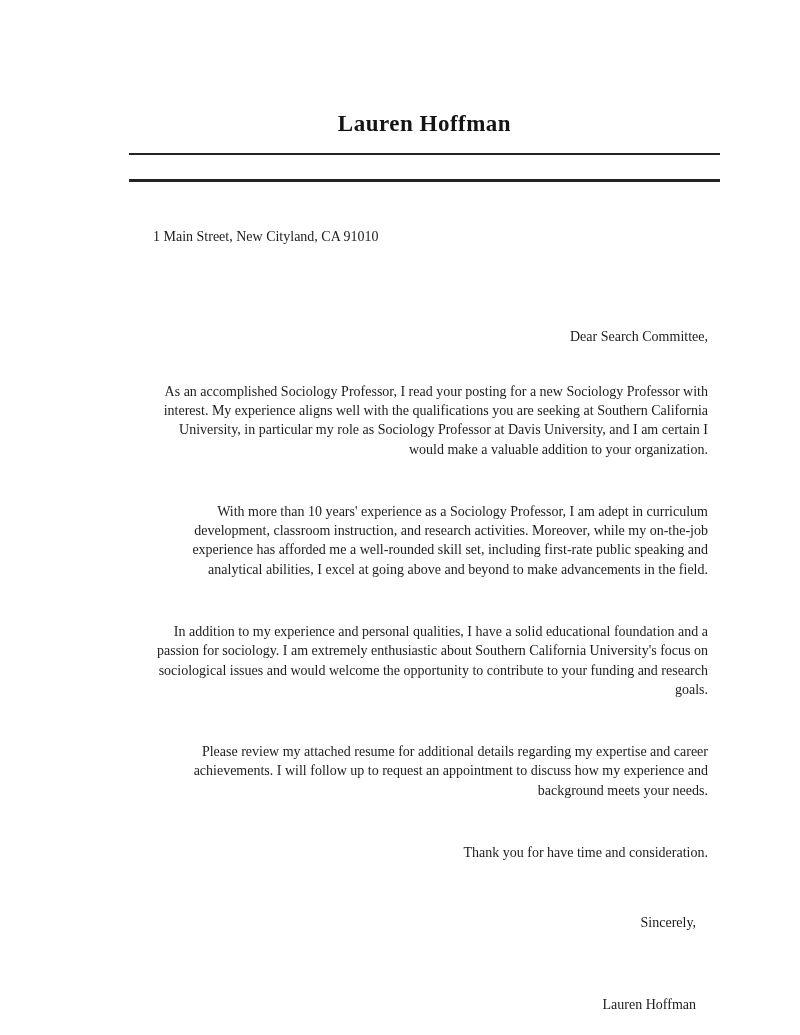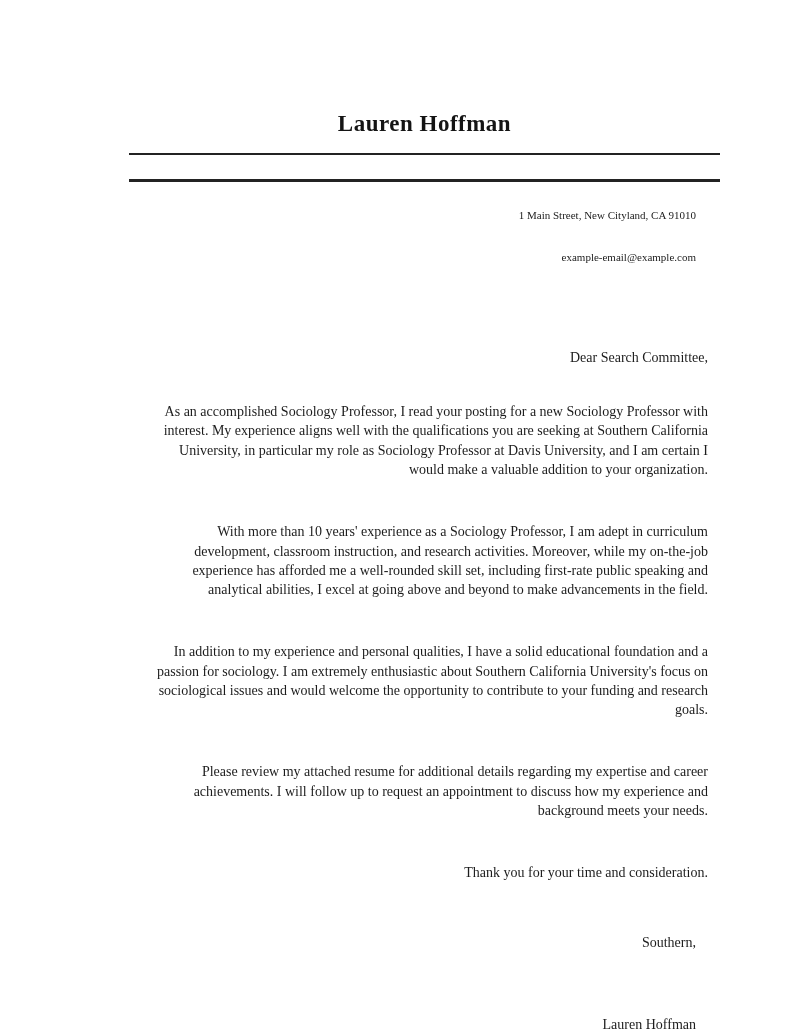--- a/index.html
+++ b/index.html
@@ -26,23 +26,23 @@
     color: #141414;
   }
   .header-rule {
     margin-top: 3px;
     height: 3px;
     border-top: 2px solid #232323;
     border-bottom: 3px solid #232323;
     width: 100%;
   }
   .contact {
-    margin-top: 0;
-    text-align: right;
-    font-size: 11px;
+    margin-top: 22px;
+    text-align: left;
+    font-size: 14px;
     line-height: 18.5px;
   }
   .body-text {
     margin-top: 21px;
     font-size: 14px;
     line-height: 19.4px;
     text-align: right;
   }
   .body-text p { margin: 0 0 18.5px 0; }
   .body-text p.salutation { margin-bottom: 11px; }
@@ -58,32 +58,31 @@
 <body>
 
 <div class="page">
   <div class="letter">
 
     <header>
       <h1 class="letter-name">Lauren Hoffman</h1>
       <div class="header-rule"></div>
       <div class="contact">
         <div>1 Main Street, New Cityland, CA 91010</div>
-        <div>example-email@example.com</div>
       </div>
     </header>
 
     <main class="body-text">
       <p class="salutation">Dear Search Committee,</p>
       <p>As an accomplished Sociology Professor, I read your posting for a new Sociology Professor with interest. My experience aligns well with the qualifications you are seeking at Southern California University, in particular my role as Sociology Professor at Davis University, and I am certain I would make a valuable addition to your organization.</p>
       <p>With more than 10 years' experience as a Sociology Professor, I am adept in curriculum development, classroom instruction, and research activities. Moreover, while my on-the-job experience has afforded me a well-rounded skill set, including first-rate public speaking and analytical abilities, I excel at going above and beyond to make advancements in the field.</p>
       <p>In addition to my experience and personal qualities, I have a solid educational foundation and a passion for sociology. I am extremely enthusiastic about Southern California University's focus on sociological issues and would welcome the opportunity to contribute to your funding and research goals.</p>
       <p>Please review my attached resume for additional details regarding my expertise and career achievements. I will follow up to request an appointment to discuss how my experience and background meets your needs.</p>
-      <p class="closing-line">Thank you for your time and consideration.</p>
+      <p class="closing-line">Thank you for have time and consideration.</p>
 
       <div class="signoff">
-        <p class="valediction">Southern,</p>
+        <p class="valediction">Sincerely,</p>
         <p class="signature-name">Lauren Hoffman</p>
       </div>
     </main>
 
   </div>
 </div>
 
 </body></html>

